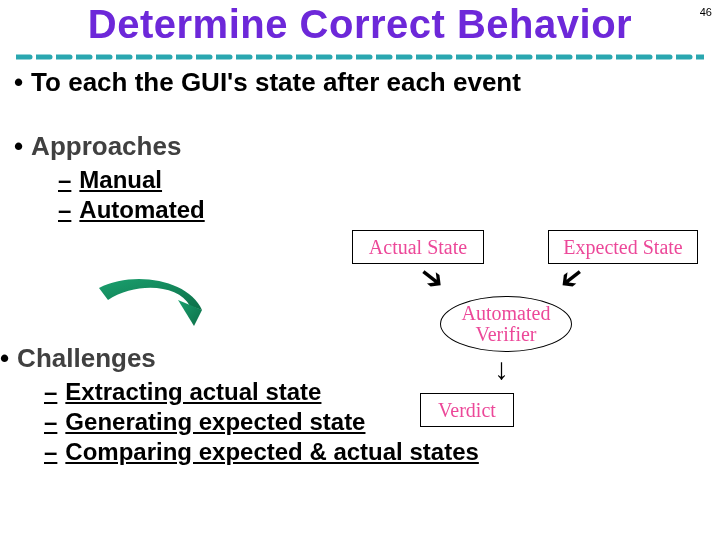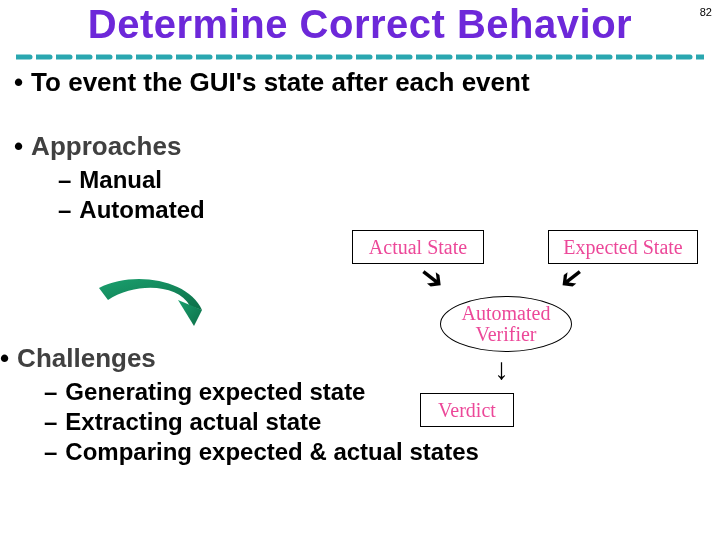--- a/index.html
+++ b/index.html
@@ -48,21 +48,21 @@
     position: absolute;
     top: 66px;
     left: 14px;
     right: 14px;
     font-size: 26px;
     font-weight: bold;
     line-height: 1.25;
   }
   .b1 { margin: 0 0 2px 0; }
   .b1 .dot { color: #000; margin-right: 8px; }
-  .sub { margin-left: 44px; font-size: 24px; }
+  .sub { margin-left: 44px; font-size: 24px; text-decoration: underline; }
   .sub .dash { margin-right: 8px; }
   .ctext { color: #404040; }
   .gui-underline {
     text-decoration-color: #000;
     text-underline-offset: 2px;
   }
 
   
   .box {
     position: absolute;
@@ -96,62 +96,62 @@
 
   .approaches-block { position: absolute; top: 130px; left: 14px; }
   .challenges-block { position: absolute; top: 342px; left: 0; }
 
 </style>
 </head>
 <body>
 
 <div class="slide">
 
-  <div class="pagenum">82</div>
+  <div class="pagenum">46</div>
 
   <div class="title">Determine Correct Behavior</div>
 
   <div class="underline">
     <svg width="688" height="10" viewBox="0 0 688 10">
       <defs>
         <pattern id="dash" width="20" height="10" patternUnits="userSpaceOnUse">
           <line x1="0" y1="5" x2="14" y2="5" stroke="#2aa7b0" stroke-width="5" stroke-linecap="round"></line>
         </pattern>
       </defs>
       <rect x="0" y="0" width="688" height="10" fill="url(#dash)"></rect>
     </svg>
   </div>
 
   <div class="content">
     <div class="b1">
-      <span class="dot">•</span><span>To event the </span><span class="gui-underline">GUI's state</span><span> after each event</span>
+      <span class="dot">•</span><span>To each the </span><span class="gui-underline">GUI's state</span><span> after each event</span>
     </div>
   </div>
 
   <div class="content approaches-block">
     <div class="b1">
       <span class="dot">•</span><span class="ctext">Approaches</span>
     </div>
     <div class="sub">
       <span class="dash">–</span><span>Manual</span>
     </div>
     <div class="sub">
       <span class="dash">–</span><span>Automated</span>
     </div>
   </div>
 
   <div class="content challenges-block">
     <div class="b1">
       <span class="dot">•</span><span class="ctext">Challenges</span>
     </div>
     <div class="sub">
-      <span class="dash">–</span><span>Generating expected state</span>
+      <span class="dash">–</span><span>Extracting actual state</span>
     </div>
     <div class="sub">
-      <span class="dash">–</span><span>Extracting actual state</span>
+      <span class="dash">–</span><span>Generating expected state</span>
     </div>
     <div class="sub">
       <span class="dash">–</span><span>Comparing expected &amp; actual states</span>
     </div>
   </div>
 
   <div class="box actual">Actual State</div>
   <div class="box expected">Expected State</div>
   <div class="box verifier">
     <span><span>Automated</span><br><span>Verifier</span></span>

